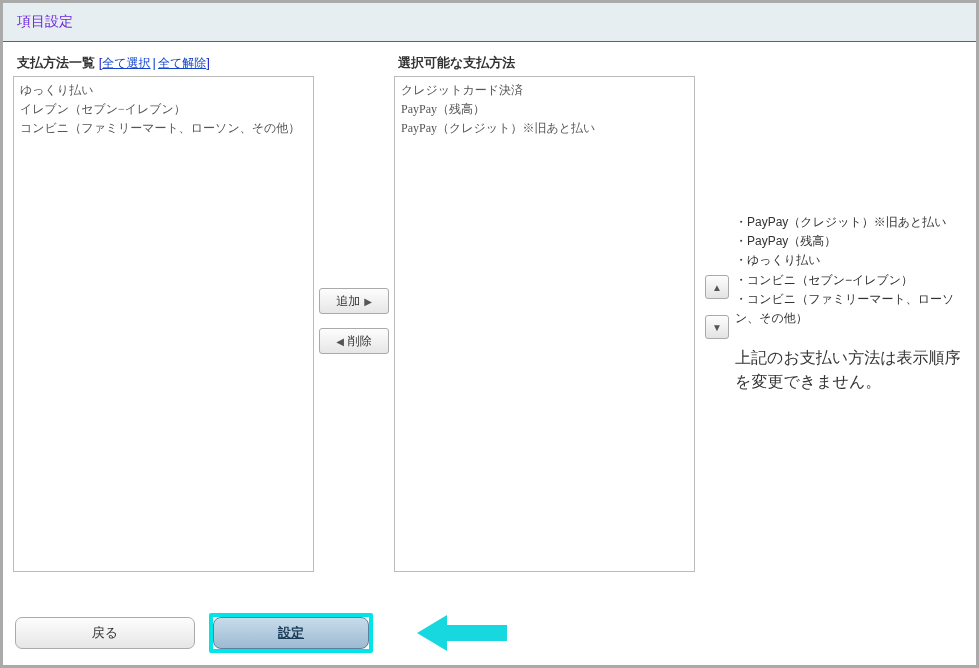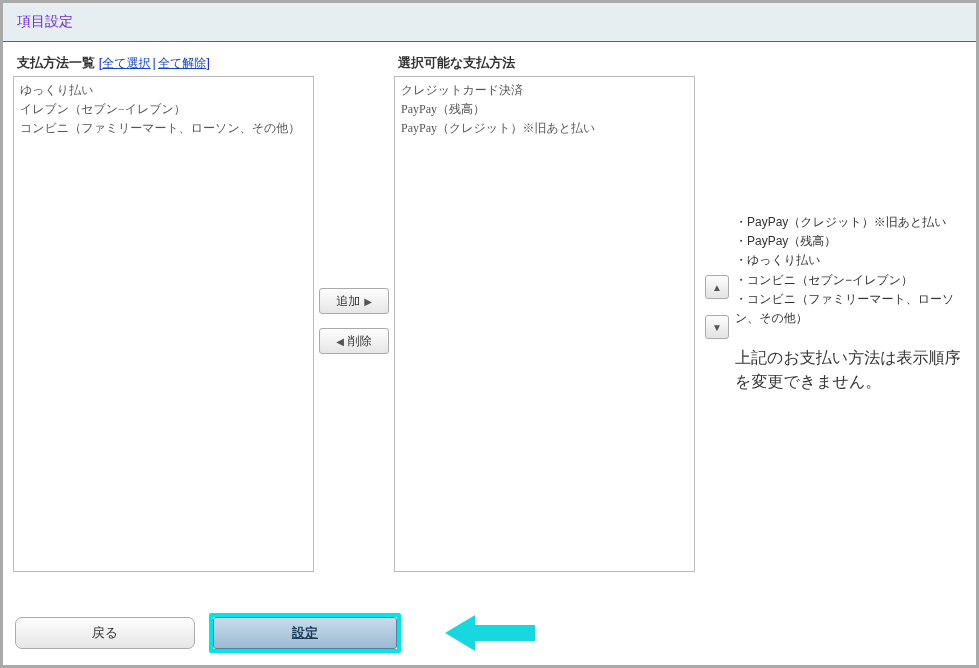--- a/index.html
+++ b/index.html
@@ -156,24 +156,24 @@
     font-size: 13px;
     color: #333;
     cursor: pointer;
   }
   .btn-set-wrap {
     border: 4px solid #00e5e5;
     padding: 0;
     border-radius: 2px;
   }
   .btn-set {
-    width: 184px;
+    width: 156px;
     height: 32px;
     border: 1px solid #5a7fa0;
-    border-radius: 3px;
+    border-radius: 8px;
     background: linear-gradient(#c7dceb, #9dbad2);
     font-size: 13px;
     font-weight: bold;
     color: #1a3a55;
     cursor: pointer;
     text-decoration: underline;
   }
   .big-arrow {
     margin-left: 30px;
   }

